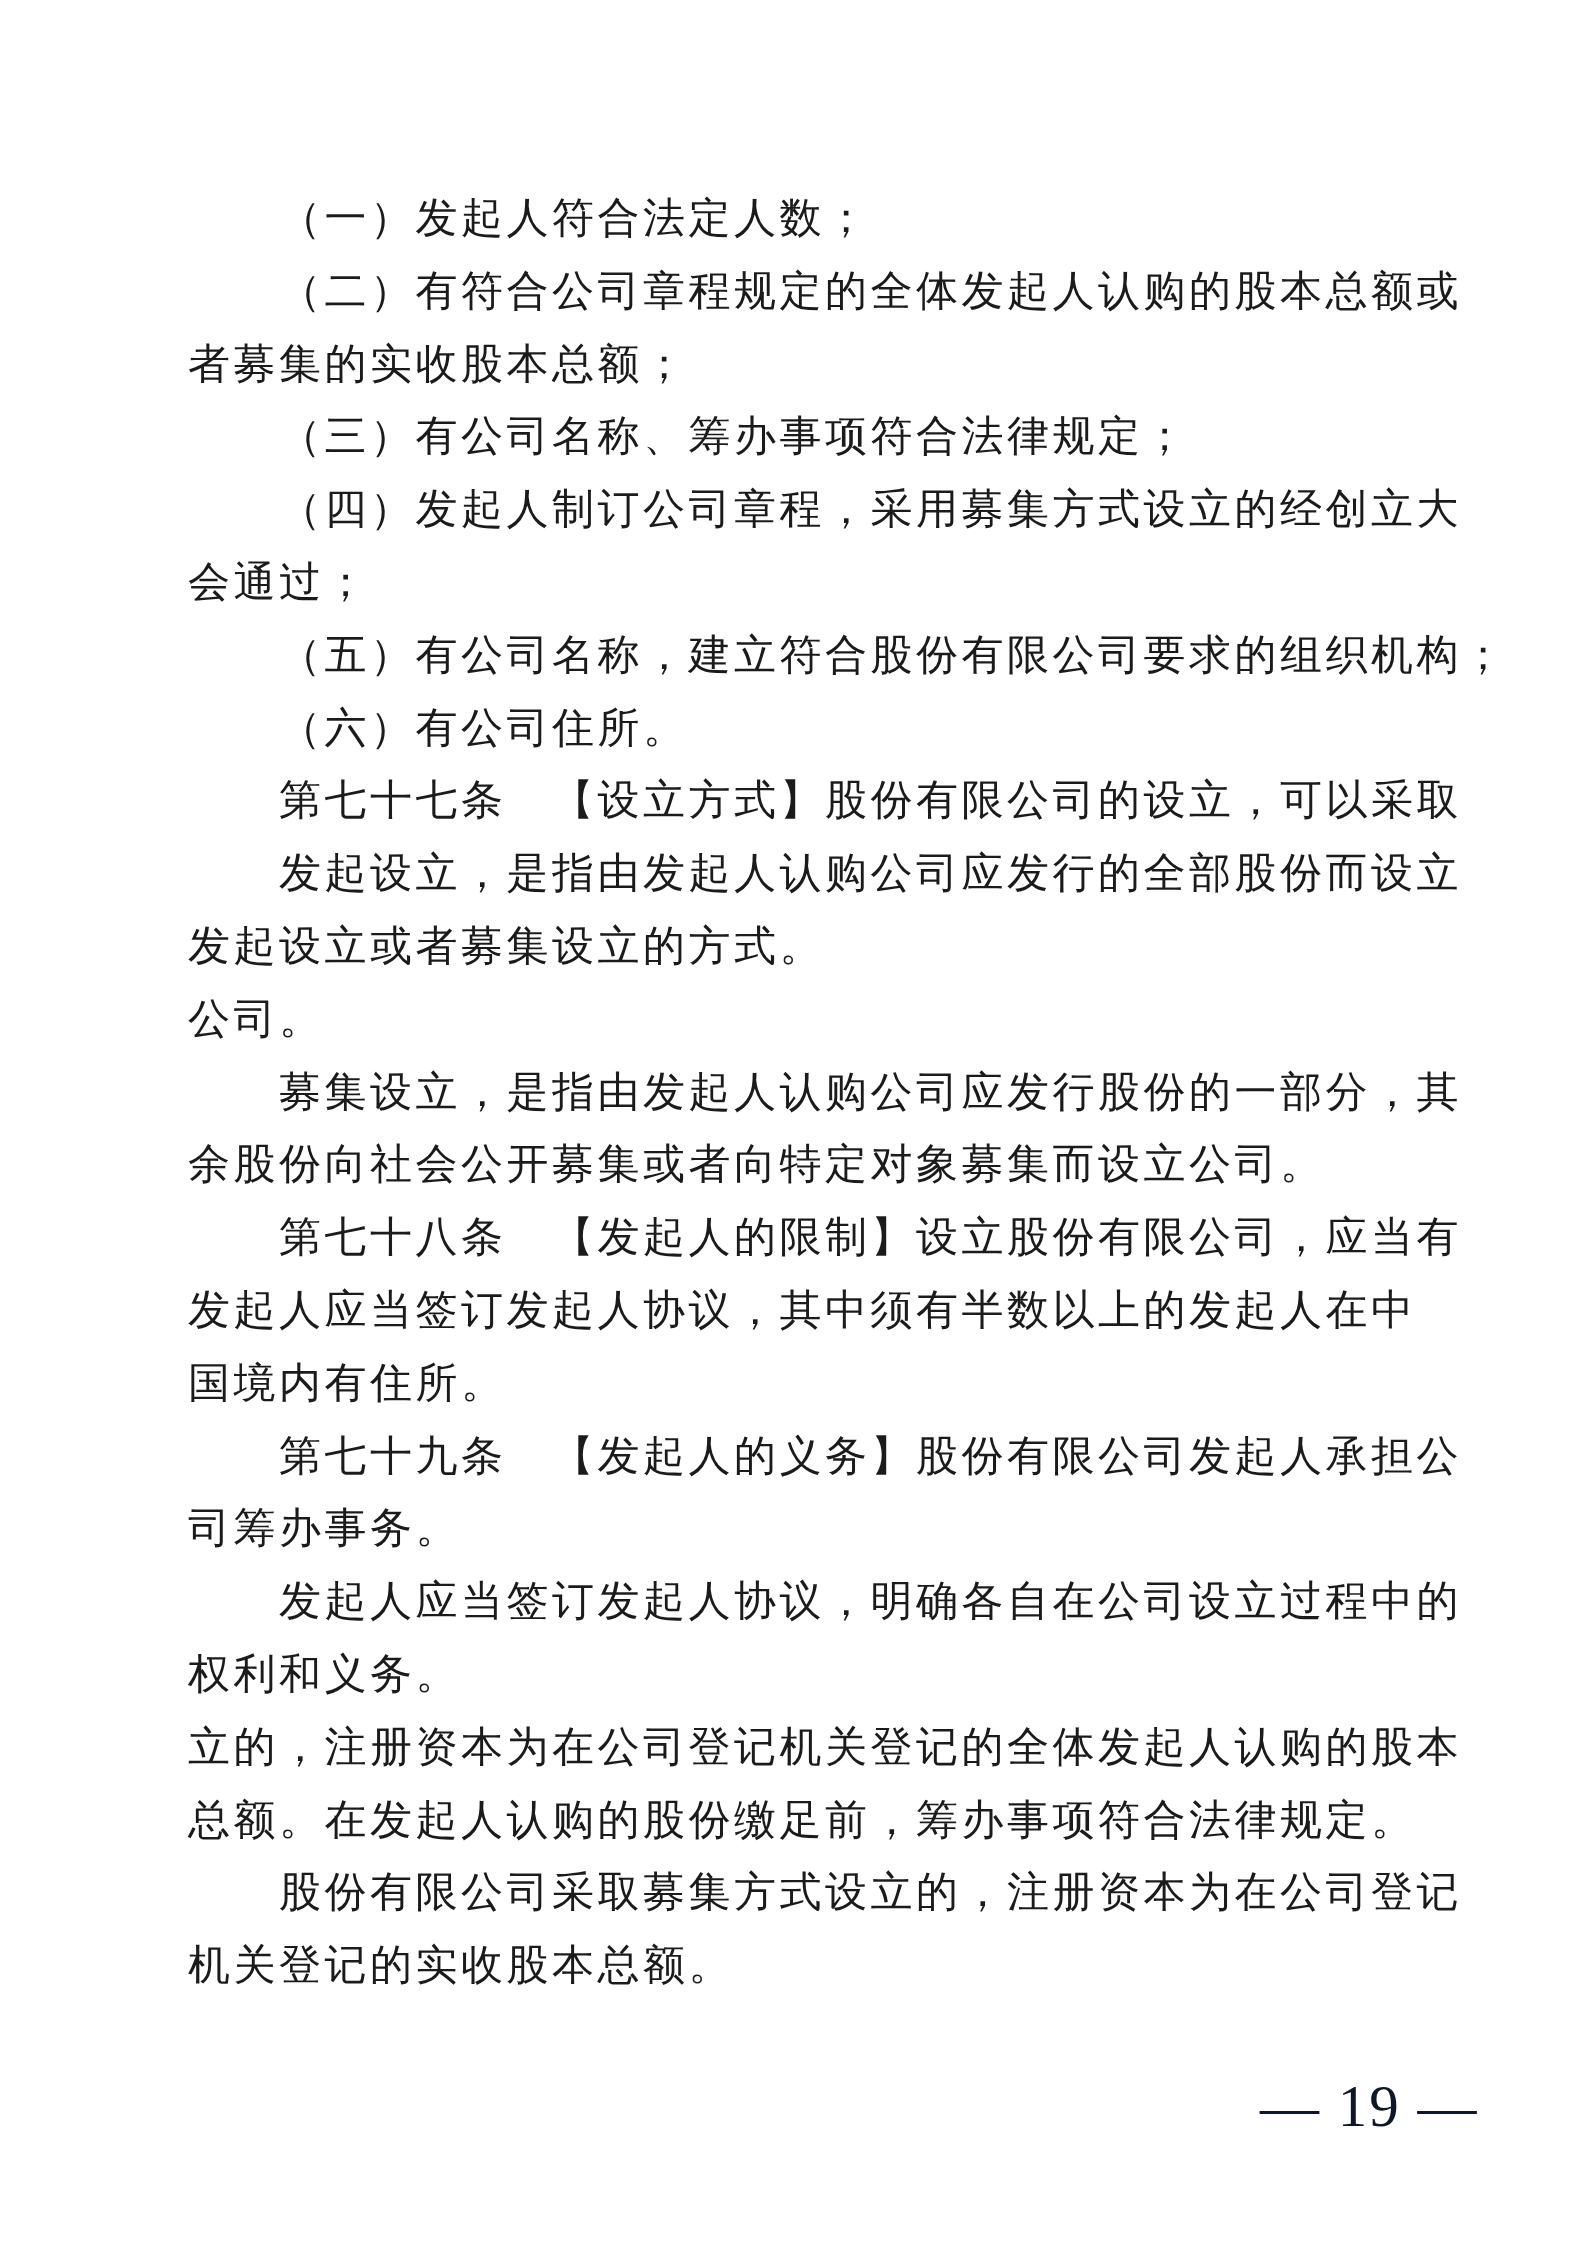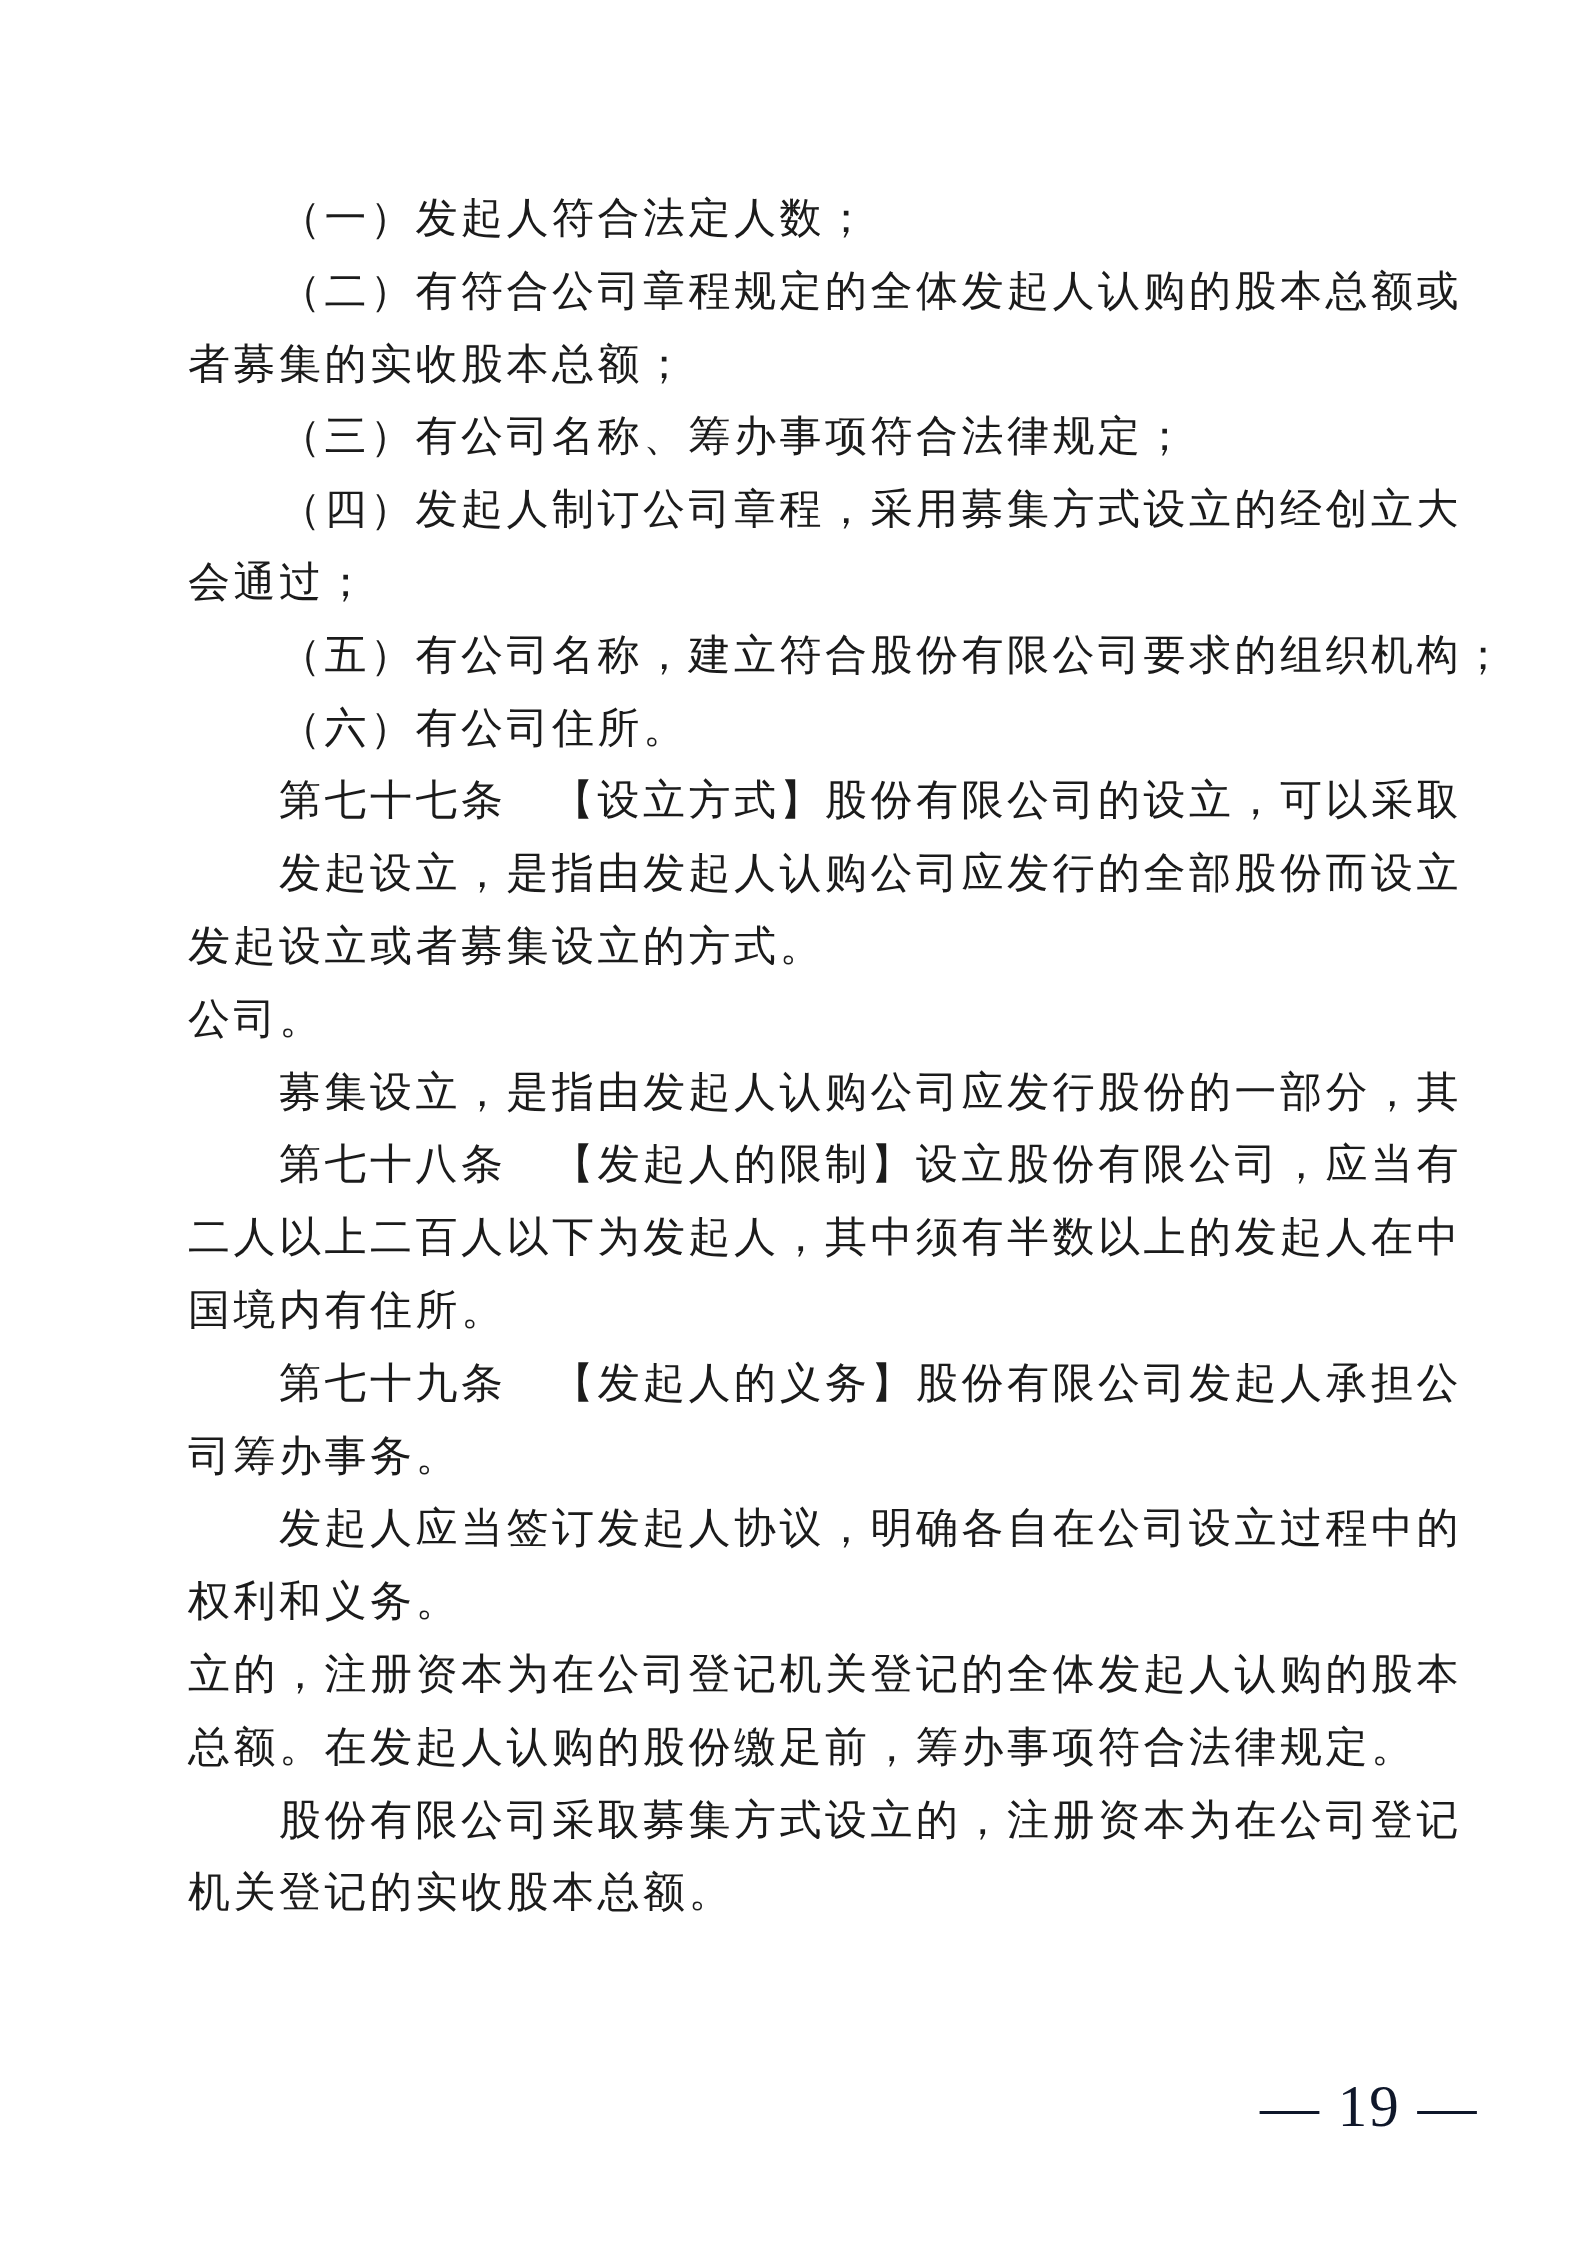--- a/index.html
+++ b/index.html
@@ -55,22 +55,23 @@
       <div class="text-line indent">（三）有公司名称、筹办事项符合法律规定；</div>
       <div class="text-line indent">（四）发起人制订公司章程，采用募集方式设立的经创立大</div>
       <div class="text-line">会通过；</div>
       <div class="text-line indent">（五）有公司名称，建立符合股份有限公司要求的组织机构；</div>
       <div class="text-line indent">（六）有公司住所。</div>
       <div class="text-line indent">第七十七条　【设立方式】股份有限公司的设立，可以采取</div>
       <div class="text-line indent">发起设立，是指由发起人认购公司应发行的全部股份而设立</div>
       <div class="text-line">发起设立或者募集设立的方式。</div>
       <div class="text-line">公司。</div>
       <div class="text-line indent">募集设立，是指由发起人认购公司应发行股份的一部分，其</div>
+      <div class="text-line">余股份向社会公开募集或者向特定对象募集而设立公司。</div>
       <div class="text-line indent">第七十八条　【发起人的限制】设立股份有限公司，应当有</div>
-      <div class="text-line">二人以上二百人以下为发起人，其中须有半数以上的发起人在中</div>
+      <div class="text-line">发起人应当签订发起人协议，其中须有半数以上的发起人在中</div>
       <div class="text-line">国境内有住所。</div>
       <div class="text-line indent">第七十九条　【发起人的义务】股份有限公司发起人承担公</div>
       <div class="text-line">司筹办事务。</div>
       <div class="text-line indent">发起人应当签订发起人协议，明确各自在公司设立过程中的</div>
       <div class="text-line">权利和义务。</div>
       <div class="text-line">立的，注册资本为在公司登记机关登记的全体发起人认购的股本</div>
       <div class="text-line">总额。在发起人认购的股份缴足前，筹办事项符合法律规定。</div>
       <div class="text-line indent">股份有限公司采取募集方式设立的，注册资本为在公司登记</div>
       <div class="text-line">机关登记的实收股本总额。</div>
     </main>

